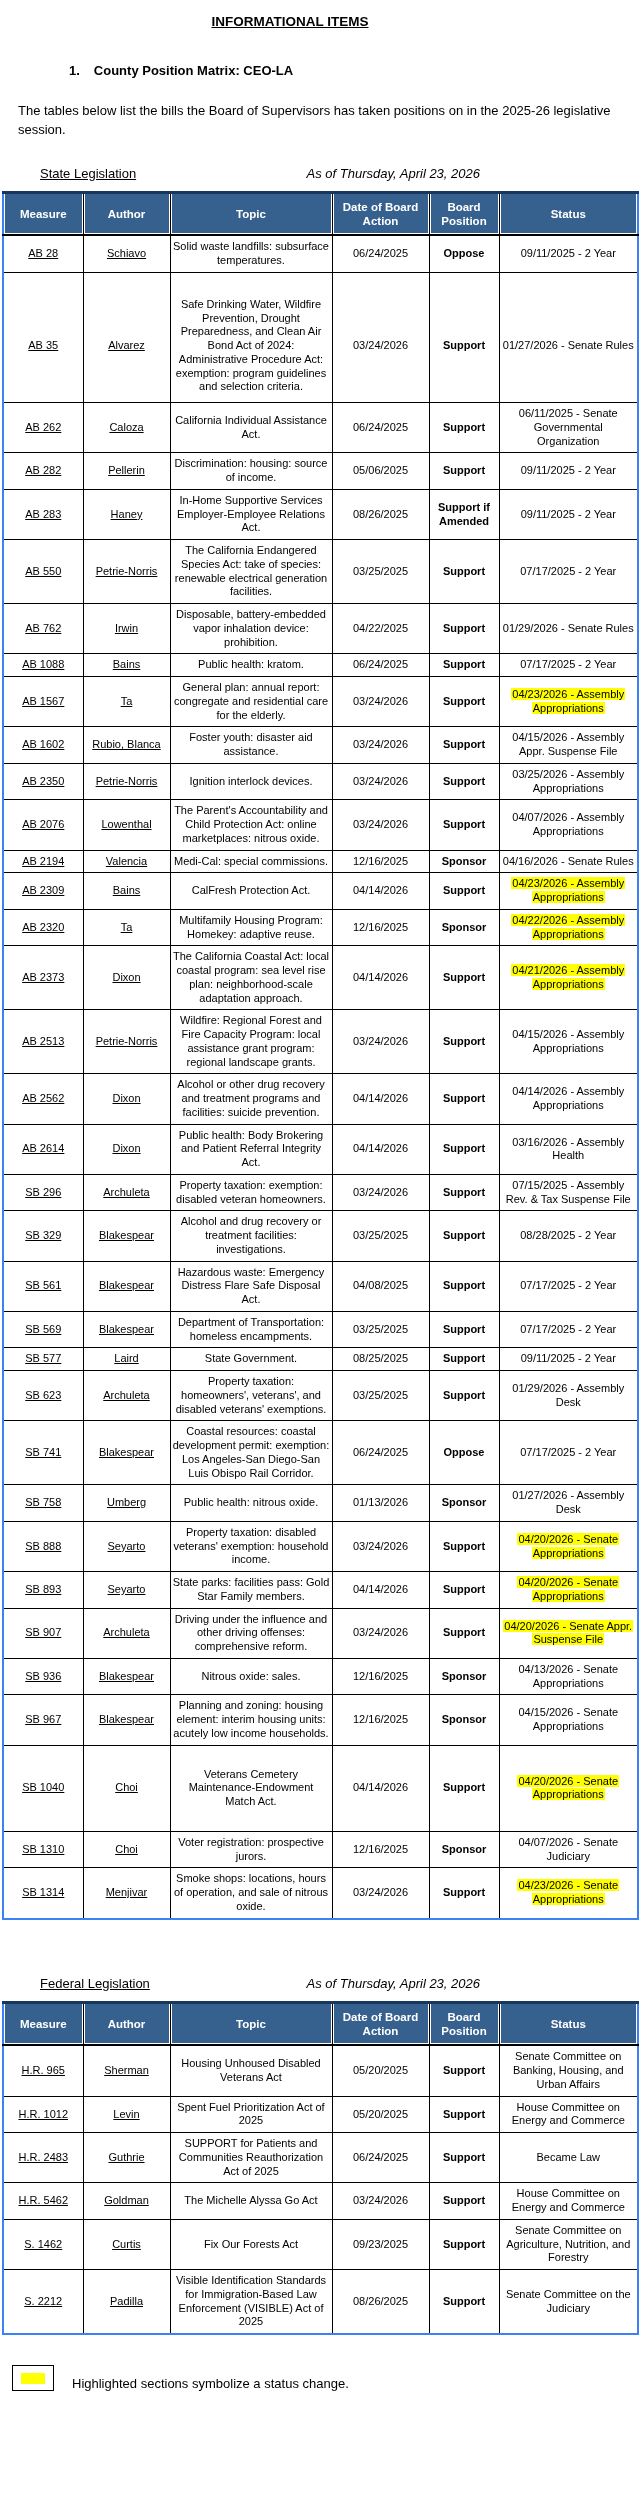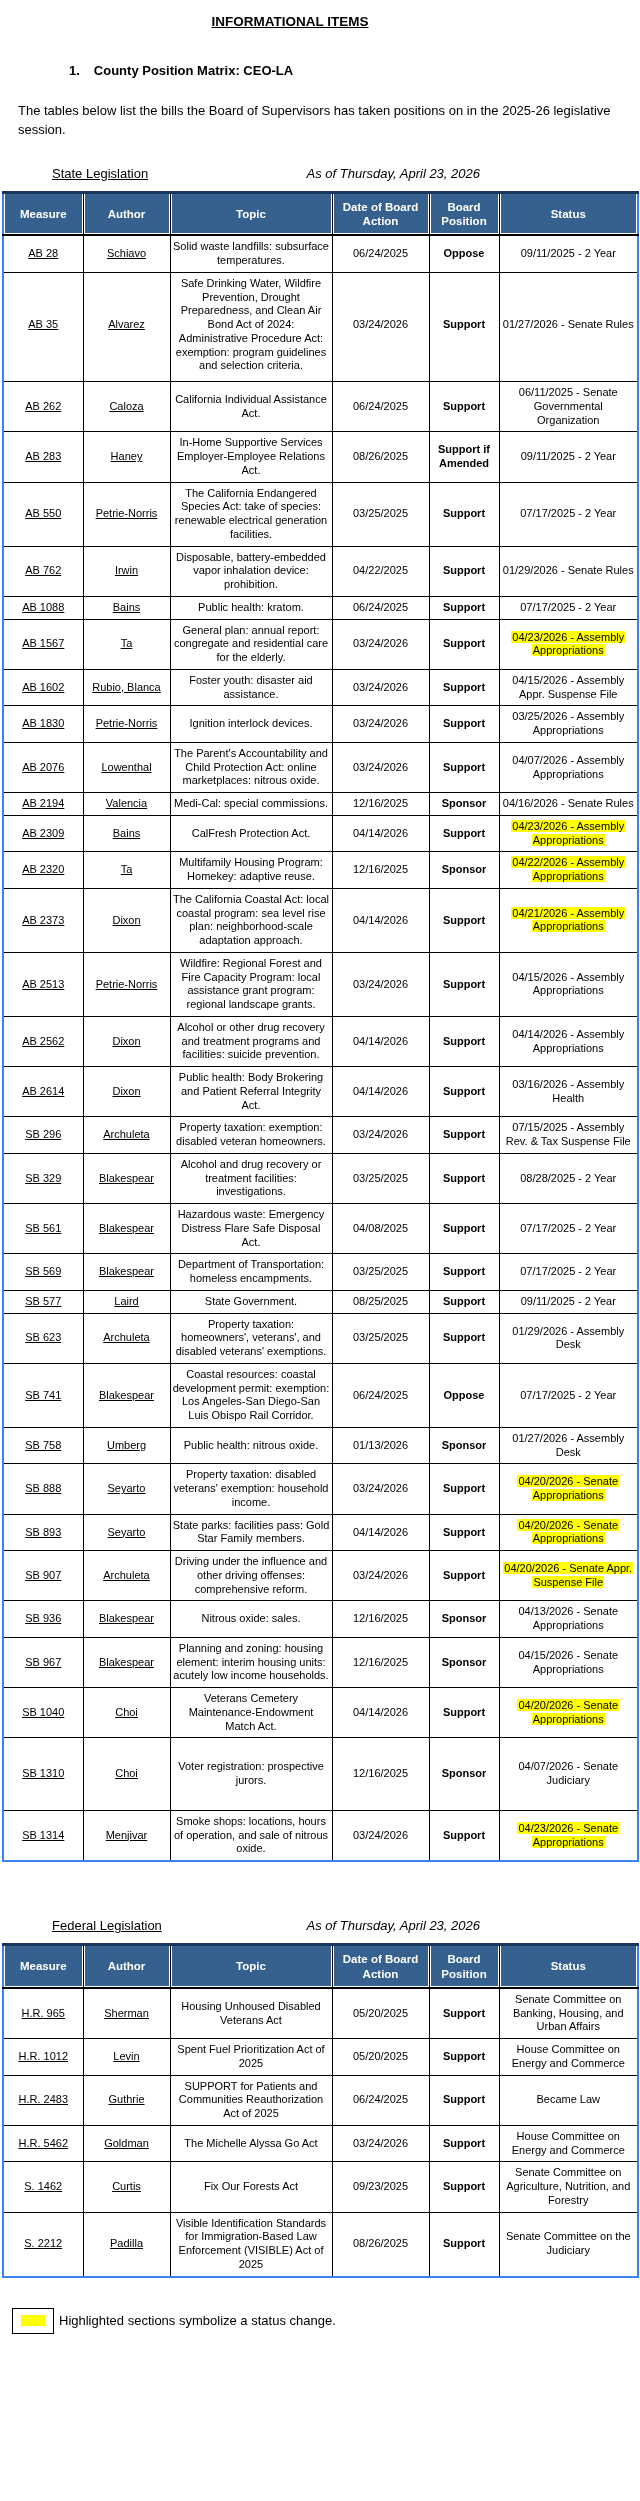--- a/index.html
+++ b/index.html
@@ -22,21 +22,21 @@
   }
   .section-heading{
     margin:0 0 24px 69px;font-size:13px;font-weight:bold;
   }
   .section-heading .num{margin-right:14px;}
   .intro{
     margin:0 18px 26px 18px;width:596px;
     font-size:13px;line-height:1.45;
   }
 
-  .caption{display:flex;align-items:baseline;margin:0 0 10px 12px;justify-content:center;}
+  .caption{display:flex;align-items:baseline;margin:0 0 10px 0;justify-content:center;}
   .cap-label{margin-left:40px;font-size:13px;text-decoration:underline;}
   .cap-asof{margin-left:auto;margin-right:100px;font-size:13px;font-style:italic;}
 
   table.matrix{
     width:636px;margin-left:2px;
     border-collapse:collapse;table-layout:fixed;
     font-size:11px;
     border:2px solid #3b82f6;
   }
   col.c1{width:80px;} col.c2{width:87px;} col.c3{width:162px;}
@@ -51,33 +51,33 @@
     padding:6px 2px;
     box-shadow:inset 1px 0 0 #fff, inset -1px 0 0 #fff, inset 0 -1px 0 #fff;
     text-align:center;
   }
   table.matrix td{
     border:1px solid #000;
     text-align:center;vertical-align:middle;
     padding:4px 2px;line-height:1.25;
     word-wrap:break-word;
   }
-  .state tbody tr:nth-child(2) td{padding-top:4px;padding-bottom:8px;margin-left:7px;}
+  .state tbody tr:nth-child(2) td{padding-top:25px;padding-bottom:8px;margin-left:7px;}
   .state tbody tr:nth-child(33) td{padding-top:22px;padding-bottom:22px;}
   .federal td{padding:8px 2px;}
 
   .c-measure .link{font-weight:normal;text-decoration:underline;cursor:pointer;}
   .c-author .link{text-decoration:underline;cursor:pointer;}
   .c-pos{font-weight:bold;}
   .hl{background:var(--highlight);box-decoration-break:clone;-webkit-box-decoration-break:clone;padding:0 1px;}
 
   .federal-section{margin-top:56px;}
 
   .legend{
-    display:flex;align-items:center;gap:5px;
+    display:flex;align-items:flex-end;gap:18px;
     margin:30px 0 0 12px;font-size:13px;
   }
   .legend-box{
     width:40px;height:24px;border:1px solid #000;background:#fff;
     display:inline-flex;align-items:center;justify-content:center;flex:0 0 auto;
   }
   .legend-fill{width:24px;height:11px;background:var(--highlight);}
 </style>
 </head>
 <body>
@@ -135,20 +135,28 @@
           </tr>
           <tr>
             <td class="c-measure"><span class="link">AB 262</span></td>
             <td class="c-author"><span class="link">Caloza</span></td>
             <td class="c-topic">California Individual Assistance Act.</td>
             <td class="c-date">06/24/2025</td>
             <td class="c-pos">Support</td>
             <td class="c-status"><span>06/11/2025 - Senate Governmental Organization</span></td>
           </tr>
           <tr>
+            <td class="c-measure"><span class="link">AB 282</span></td>
+            <td class="c-author"><span class="link">Pellerin</span></td>
+            <td class="c-topic">Discrimination: housing: source of income.</td>
+            <td class="c-date">05/06/2025</td>
+            <td class="c-pos">Support</td>
+            <td class="c-status"><span>09/11/2025 - 2 Year</span></td>
+          </tr>
+          <tr>
             <td class="c-measure"><span class="link">AB 283</span></td>
             <td class="c-author"><span class="link">Haney</span></td>
             <td class="c-topic">In-Home Supportive Services Employer-Employee Relations Act.</td>
             <td class="c-date">08/26/2025</td>
             <td class="c-pos">Support if Amended</td>
             <td class="c-status"><span>09/11/2025 - 2 Year</span></td>
           </tr>
           <tr>
             <td class="c-measure"><span class="link">AB 550</span></td>
             <td class="c-author"><span class="link">Petrie-Norris</span></td>
@@ -183,21 +191,21 @@
           </tr>
           <tr>
             <td class="c-measure"><span class="link">AB 1602</span></td>
             <td class="c-author"><span class="link">Rubio, Blanca</span></td>
             <td class="c-topic">Foster youth: disaster aid assistance.</td>
             <td class="c-date">03/24/2026</td>
             <td class="c-pos">Support</td>
             <td class="c-status"><span>04/15/2026 - Assembly Appr. Suspense File</span></td>
           </tr>
           <tr>
-            <td class="c-measure"><span class="link">AB 1830</span></td>
+            <td class="c-measure"><span class="link">AB 2350</span></td>
             <td class="c-author"><span class="link">Petrie-Norris</span></td>
             <td class="c-topic">Ignition interlock devices.</td>
             <td class="c-date">03/24/2026</td>
             <td class="c-pos">Support</td>
             <td class="c-status"><span>03/25/2026 - Assembly Appropriations</span></td>
           </tr>
           <tr>
             <td class="c-measure"><span class="link">AB 2076</span></td>
             <td class="c-author"><span class="link">Lowenthal</span></td>
             <td class="c-topic">The Parent's Accountability and Child Protection Act: online marketplaces: nitrous oxide.</td>

